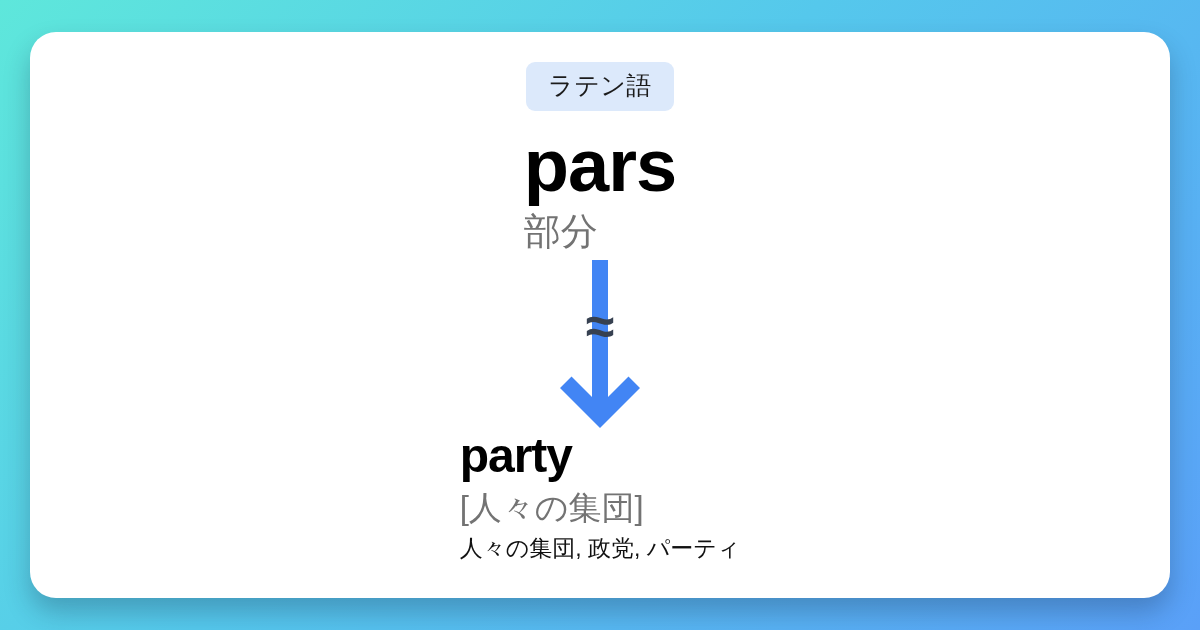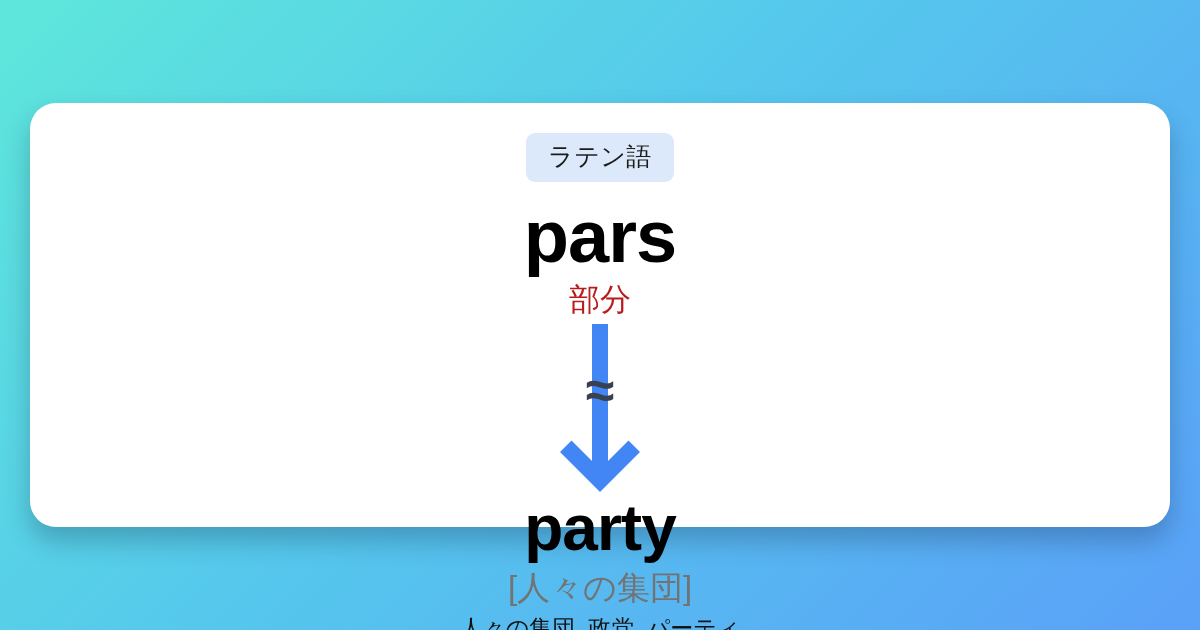--- a/index.html
+++ b/index.html
@@ -14,21 +14,21 @@
     font-family: "Liberation Sans", "DejaVu Sans", sans-serif;
     background: linear-gradient(135deg, #5EE7DB 0%, #55C8EC 45%, #5AA0F8 100%);
     display: flex;
     align-items: center;
     justify-content: center;
   }
 
   .etymology-card {
     position: relative;
     width: 1140px;
-    height: 424px;
+    height: 566px;
     background: #ffffff;
     border-radius: 26px;
     box-shadow: 0 14px 26px rgba(20, 40, 70, 0.28);
     display: flex;
     flex-direction: column;
     align-items: center;
     padding-top: 30px;
   }
 
   
@@ -40,36 +40,35 @@
     padding: 11px 22px 13px;
     border-radius: 9px;
     letter-spacing: 0.5px;
     white-space: nowrap;
   }
 
   
   .word-block {
     display: flex;
     flex-direction: column;
-    align-items: center;
   }
 
   .source-word {
     font-size: 74px;
     font-weight: bold;
     line-height: 1.0;
     color: #000000;
     letter-spacing: -1px;
     margin-top: 18px;
   }
 
   .source-gloss {
-    font-size: 31px;
+    font-size: 37px;
     line-height: 1.15;
-    color: #b91c1c;
+    color: #737373;
     margin-top: 8px;
   }
 
   
   .relation-arrow {
     position: relative;
     width: 92px;
     height: 168px;
     margin-top: 6px;
     display: flex;
@@ -90,21 +89,21 @@
     font-size: 52px;
     font-weight: bold;
     line-height: 1;
     color: #374151;
     letter-spacing: 0;
     pointer-events: none;
   }
 
   
   .target-word {
-    font-size: 64px;
+    font-size: 48px;
     font-weight: bold;
     line-height: 1.0;
     color: #000000;
     letter-spacing: -1px;
     margin-top: 4px;
   }
 
   .target-literal {
     font-size: 33px;
     line-height: 1.2;

